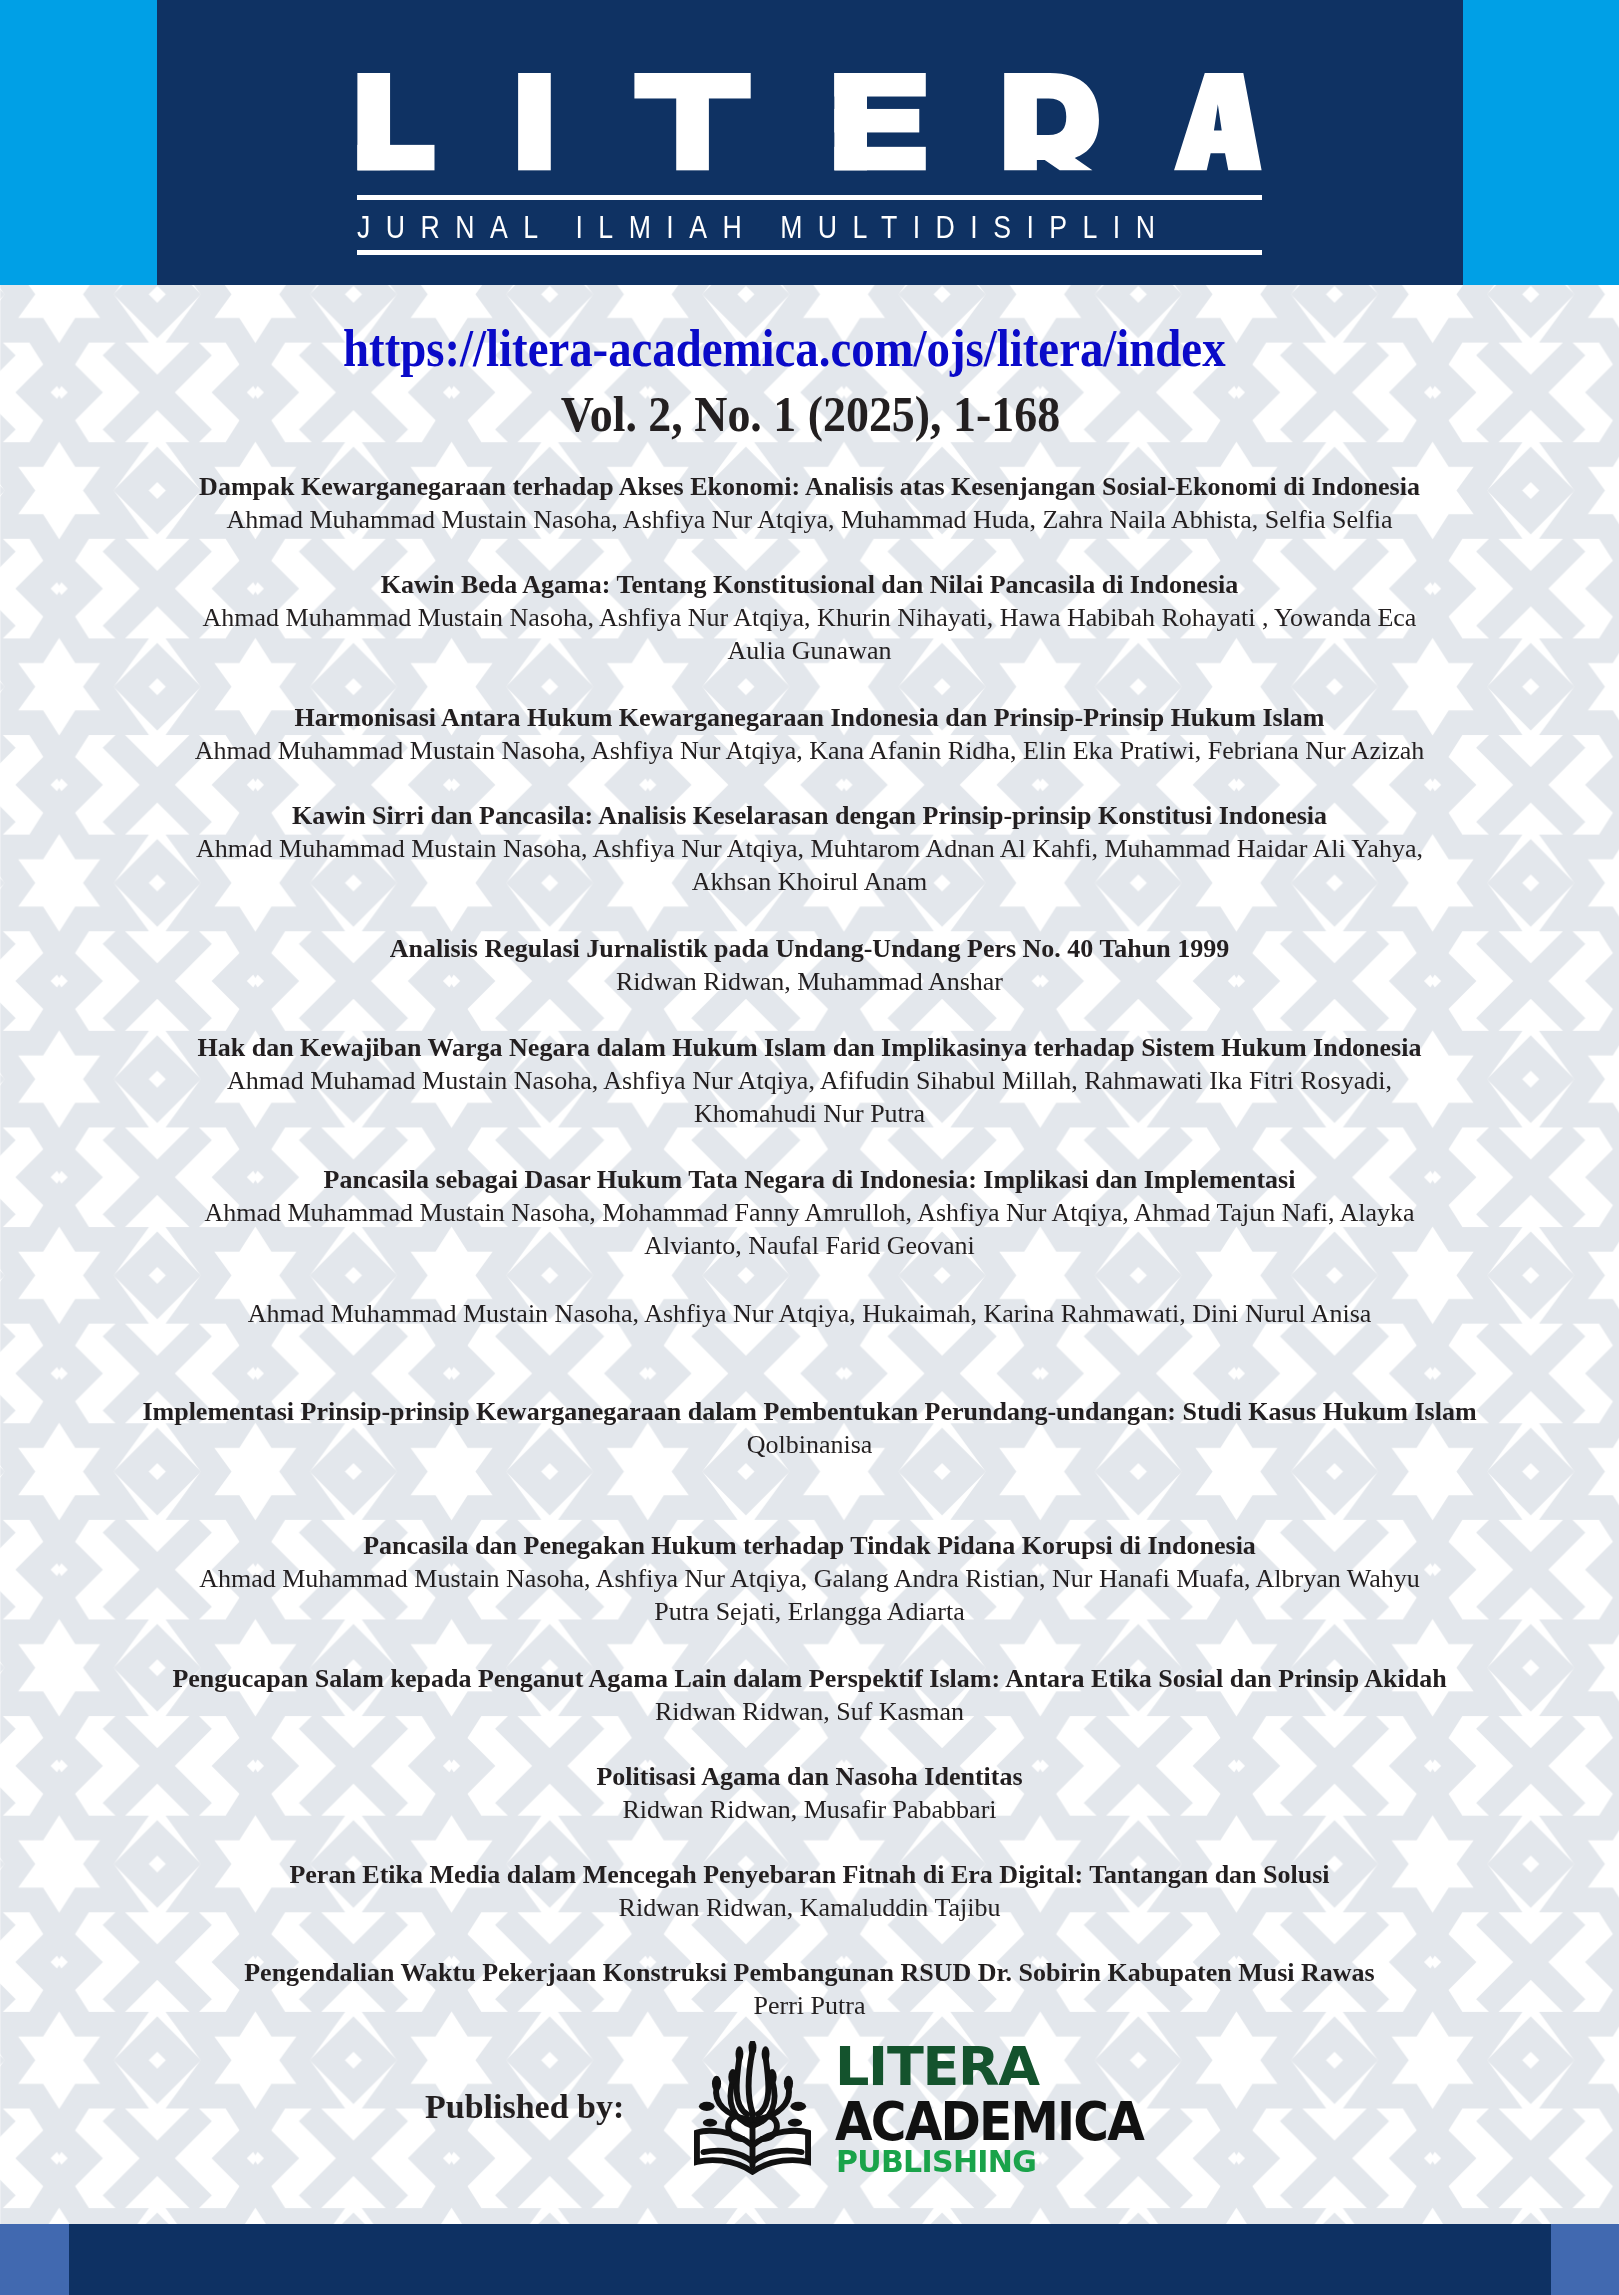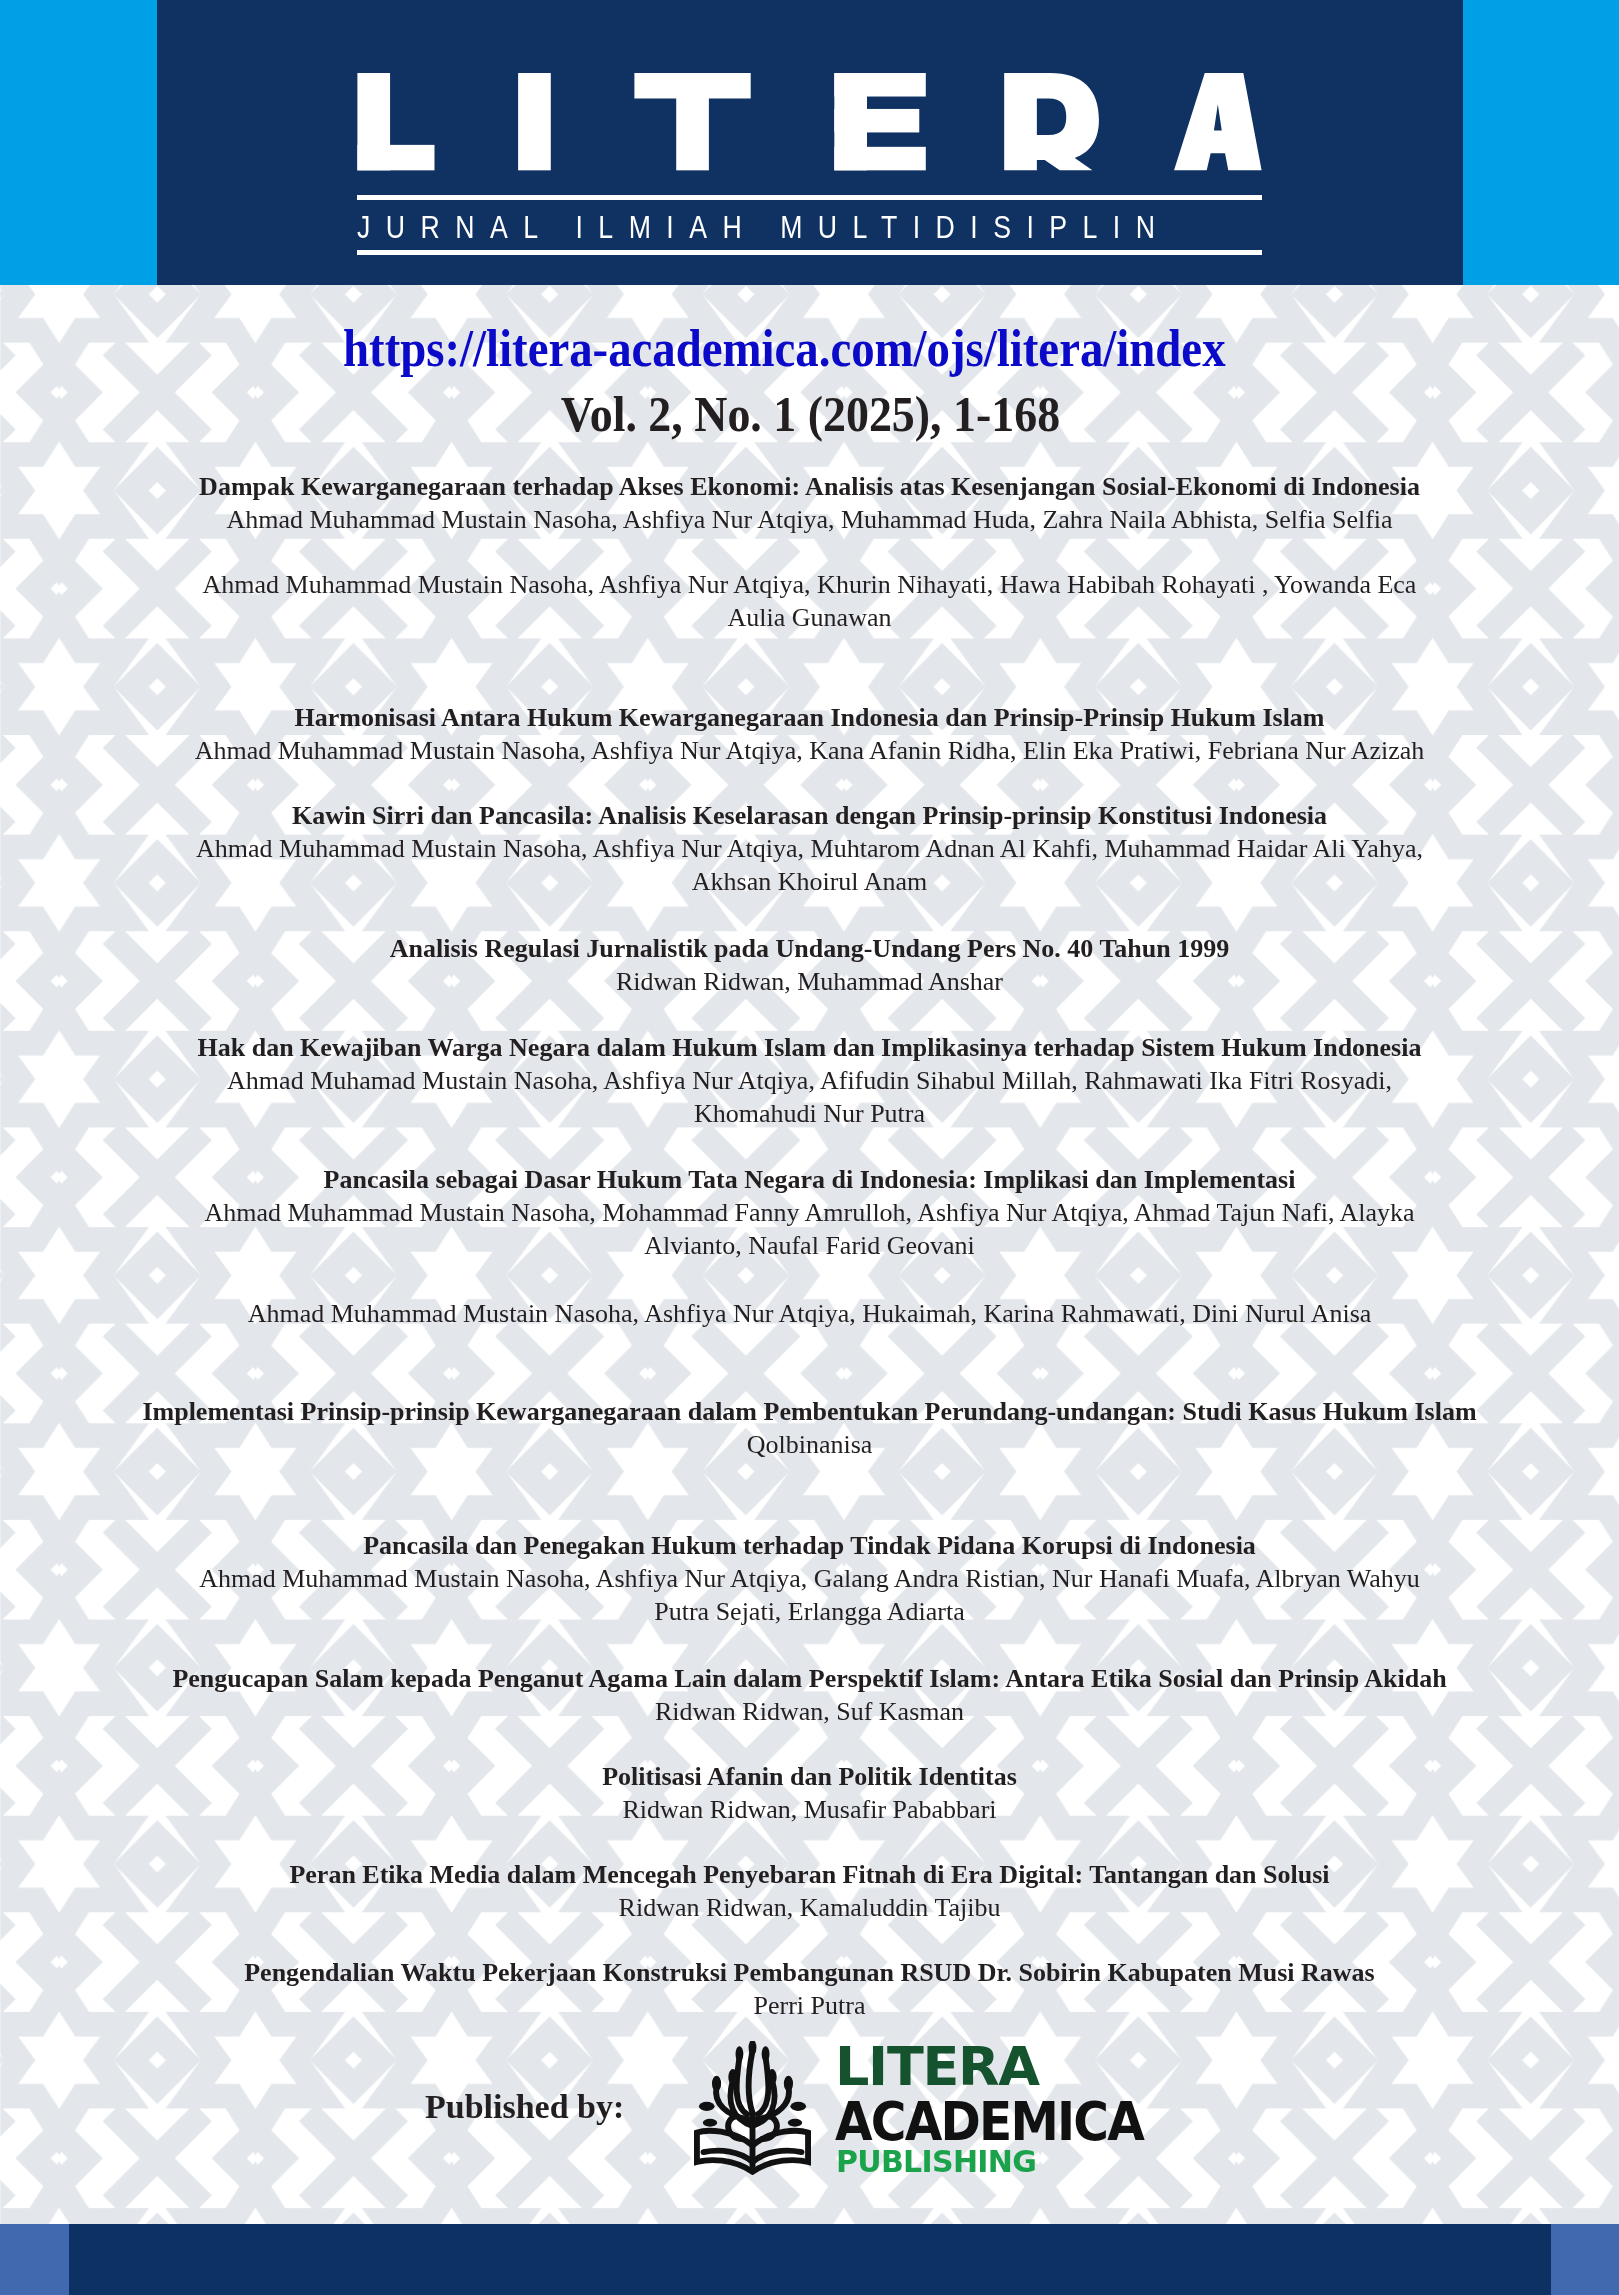--- a/index.html
+++ b/index.html
@@ -93,20 +93,21 @@
 
 <div class="url"><span>https://litera-academica.com/ojs/litera/index</span></div>
 <div class="volume"><span>Vol. 2, No. 1 (2025), 1-168</span></div>
 
 <div class="articles">
   <div class="article" style="top:470px;">
     <div class="a-title" style="white-space: nowrap;">Dampak Kewarganegaraan terhadap Akses Ekonomi: Analisis atas Kesenjangan Sosial-Ekonomi di Indonesia</div>
     <div class="a-authors" style="white-space: nowrap;">Ahmad Muhammad Mustain Nasoha, Ashfiya Nur Atqiya, Muhammad Huda, Zahra Naila Abhista, Selfia Selfia</div>
   </div>
   <div class="article" style="top:568px;">
+    <div class="a-title" style="white-space: nowrap;">Kawin Beda Agama: Tentang Konstitusional dan Nilai Pancasila di Indonesia</div>
     <div class="a-authors" style="white-space: nowrap;">Ahmad Muhammad Mustain Nasoha, Ashfiya Nur Atqiya, Khurin Nihayati, Hawa Habibah Rohayati , Yowanda Eca</div>
     <div class="a-authors" style="white-space: nowrap;">Aulia Gunawan</div>
   </div>
   <div class="article" style="top:701px;">
     <div class="a-title" style="white-space: nowrap;">Harmonisasi Antara Hukum Kewarganegaraan Indonesia dan Prinsip-Prinsip Hukum Islam</div>
     <div class="a-authors" style="white-space: nowrap;">Ahmad Muhammad Mustain Nasoha, Ashfiya Nur Atqiya, Kana Afanin Ridha, Elin Eka Pratiwi, Febriana Nur Azizah</div>
   </div>
   <div class="article" style="top:799px;">
     <div class="a-title" style="white-space: nowrap;">Kawin Sirri dan Pancasila: Analisis Keselarasan dengan Prinsip-prinsip Konstitusi Indonesia</div>
     <div class="a-authors" style="white-space: nowrap;">Ahmad Muhammad Mustain Nasoha, Ashfiya Nur Atqiya, Muhtarom Adnan Al Kahfi, Muhammad Haidar Ali Yahya,</div>
@@ -136,21 +137,21 @@
   <div class="article" style="top:1529px;">
     <div class="a-title" style="white-space: nowrap;">Pancasila dan Penegakan Hukum terhadap Tindak Pidana Korupsi di Indonesia</div>
     <div class="a-authors" style="white-space: nowrap;">Ahmad Muhammad Mustain Nasoha, Ashfiya Nur Atqiya, Galang Andra Ristian, Nur Hanafi Muafa, Albryan Wahyu</div>
     <div class="a-authors" style="white-space: nowrap;">Putra Sejati, Erlangga Adiarta</div>
   </div>
   <div class="article" style="top:1662px;">
     <div class="a-title" style="white-space: nowrap;">Pengucapan Salam kepada Penganut Agama Lain dalam Perspektif Islam: Antara Etika Sosial dan Prinsip Akidah</div>
     <div class="a-authors" style="white-space: nowrap;">Ridwan Ridwan, Suf Kasman</div>
   </div>
   <div class="article" style="top:1760px;">
-    <div class="a-title" style="white-space: nowrap;">Politisasi Afanin dan Politik Identitas</div>
+    <div class="a-title" style="white-space: nowrap;">Politisasi Agama dan Nasoha Identitas</div>
     <div class="a-authors" style="white-space: nowrap;">Ridwan Ridwan, Musafir Pababbari</div>
   </div>
   <div class="article" style="top:1858px;">
     <div class="a-title" style="white-space: nowrap;">Peran Etika Media dalam Mencegah Penyebaran Fitnah di Era Digital: Tantangan dan Solusi</div>
     <div class="a-authors" style="white-space: nowrap;">Ridwan Ridwan, Kamaluddin Tajibu</div>
   </div>
   <div class="article" style="top:1956px;">
     <div class="a-title" style="white-space: nowrap;">Pengendalian Waktu Pekerjaan Konstruksi Pembangunan RSUD Dr. Sobirin Kabupaten Musi Rawas</div>
     <div class="a-authors" style="white-space: nowrap;">Perri Putra</div>
   </div>

